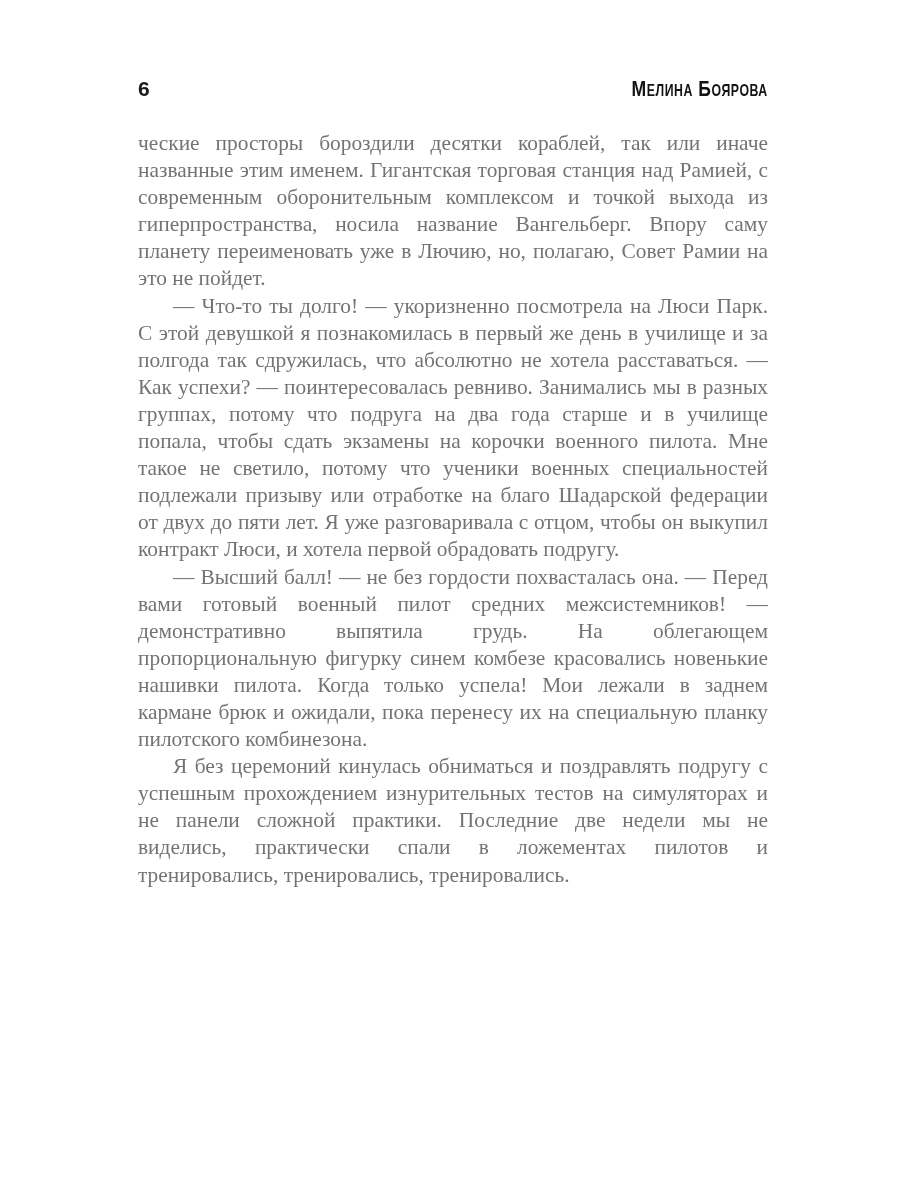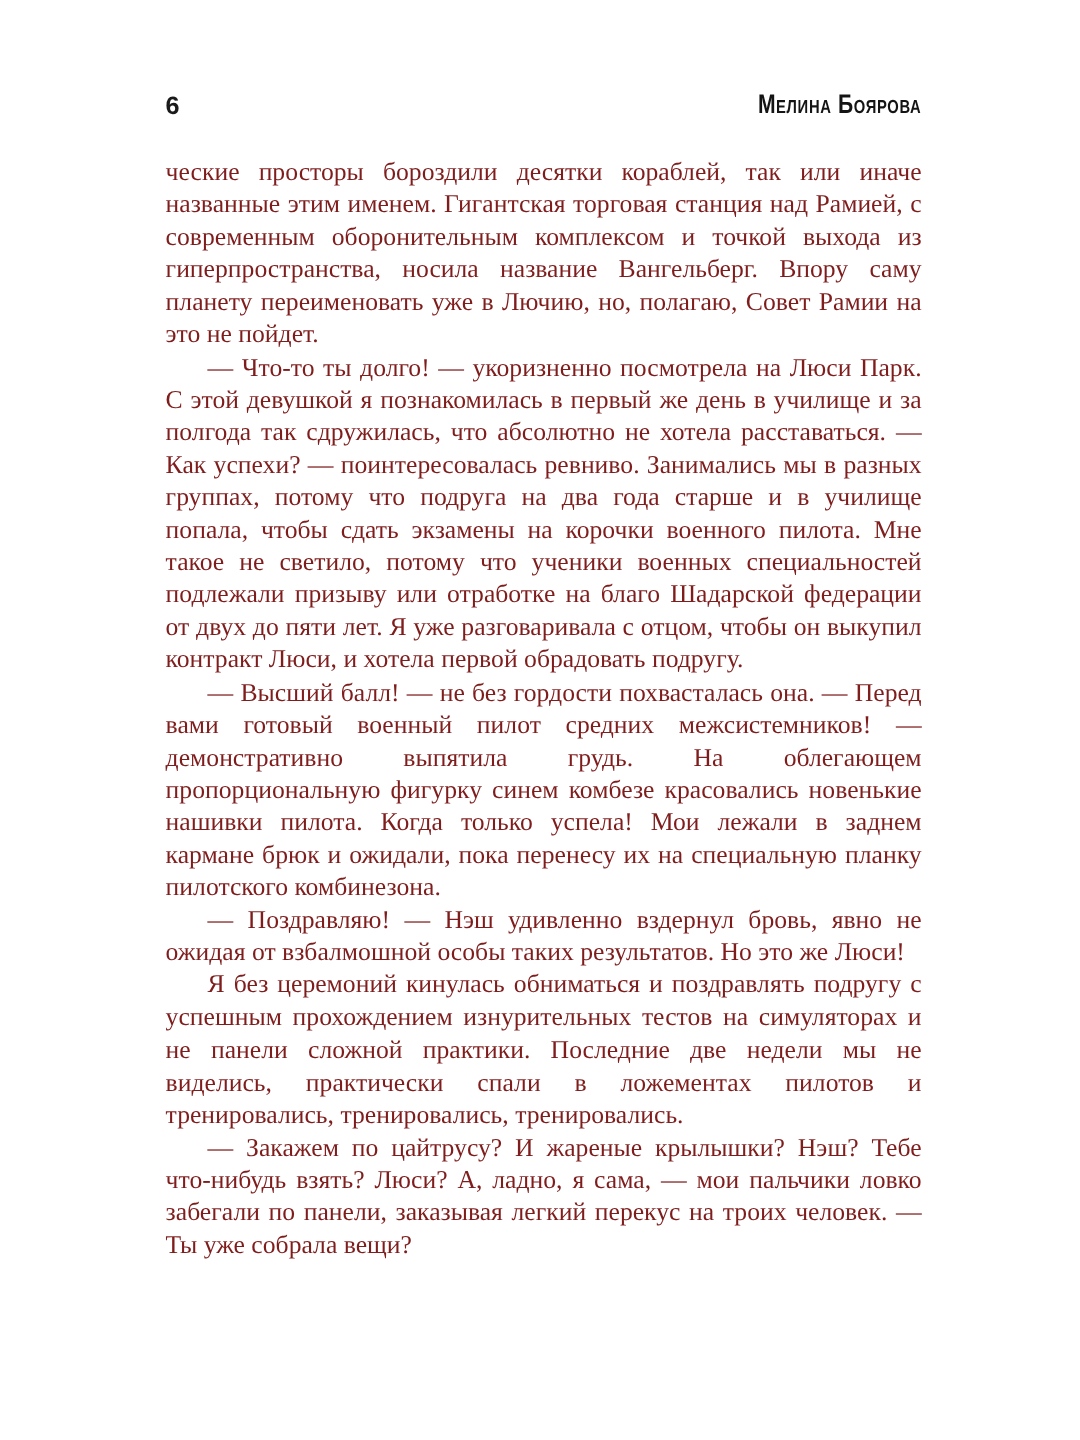--- a/index.html
+++ b/index.html
@@ -49,21 +49,21 @@
   .text-block {
     position: absolute;
     left: 138px;
     top: 130px;
     width: 630px;
   }
   .para {
     font-family: "Liberation Serif", serif;
     font-size: 21.4px;
     line-height: 27.1px;
-    color: #7f1d1d;
+    color: #737373;
     text-align: justify;
     text-justify: inter-word;
     margin: 0;
     text-indent: 35px;
     hyphens: manual;
   }
   .para.first {
     text-indent: 0;
   }
   .para:last-child {
@@ -77,18 +77,16 @@
 
   <div class="running-head">
     <span class="folio">6</span>
     <span class="author-name">Мелина Боярова</span>
   </div>
 
   <div class="text-block">
     <p class="para first">ческие просторы бороздили десятки кораблей, так или иначе названные этим именем. Гигантская торговая станция над Рамией, с современным оборонительным комплексом и точкой выхода из гиперпространства, носила название Вангельберг. Впору саму планету переименовать уже в Лючию, но, полагаю, Совет Рамии на это не пойдет.</p>
     <p class="para">— Что-то ты долго! — укоризненно посмотрела на Люси Парк. С этой девушкой я познакомилась в первый же день в училище и за полгода так сдружилась, что абсолютно не хотела расставаться. — Как успехи? — поинтересовалась ревниво. Занимались мы в разных группах, потому что подруга на два года старше и в училище попала, чтобы сдать экзамены на корочки военного пилота. Мне такое не светило, потому что ученики военных специальностей подлежали призыву или отработке на благо Шадарской федерации от двух до пяти лет. Я уже разговаривала с отцом, чтобы он выкупил контракт Люси, и хотела первой обрадовать подругу.</p>
     <p class="para">— Высший балл! — не без гордости похвасталась она. — Перед вами готовый военный пилот средних межсистемников! — демонстративно выпятила грудь. На облегающем пропорциональную фигурку синем комбезе красовались новенькие нашивки пилота. Когда только успела! Мои лежали в заднем кармане брюк и ожидали, пока перенесу их на специальную планку пилотского комбинезона.</p>
-    <p class="para">— Поздравляю! — Нэш удивленно вздернул бровь, явно не ожидая от взбалмошной особы таких результатов. Но это же Люси!</p>
     <p class="para">Я без церемоний кинулась обниматься и поздравлять подругу с успешным прохождением изнурительных тестов на симуляторах и не панели сложной практики. Последние две недели мы не виделись, практически спали в ложементах пилотов и тренировались, тренировались, тренировались.</p>
-    <p class="para">— Закажем по цайтрусу? И жареные крылышки? Нэш? Тебе что-нибудь взять? Люси? А, ладно, я сама, — мои пальчики ловко забегали по панели, заказывая легкий перекус на троих человек. — Ты уже собрала вещи?</p>
   </div>
 
 </div>
 
 </body></html>

